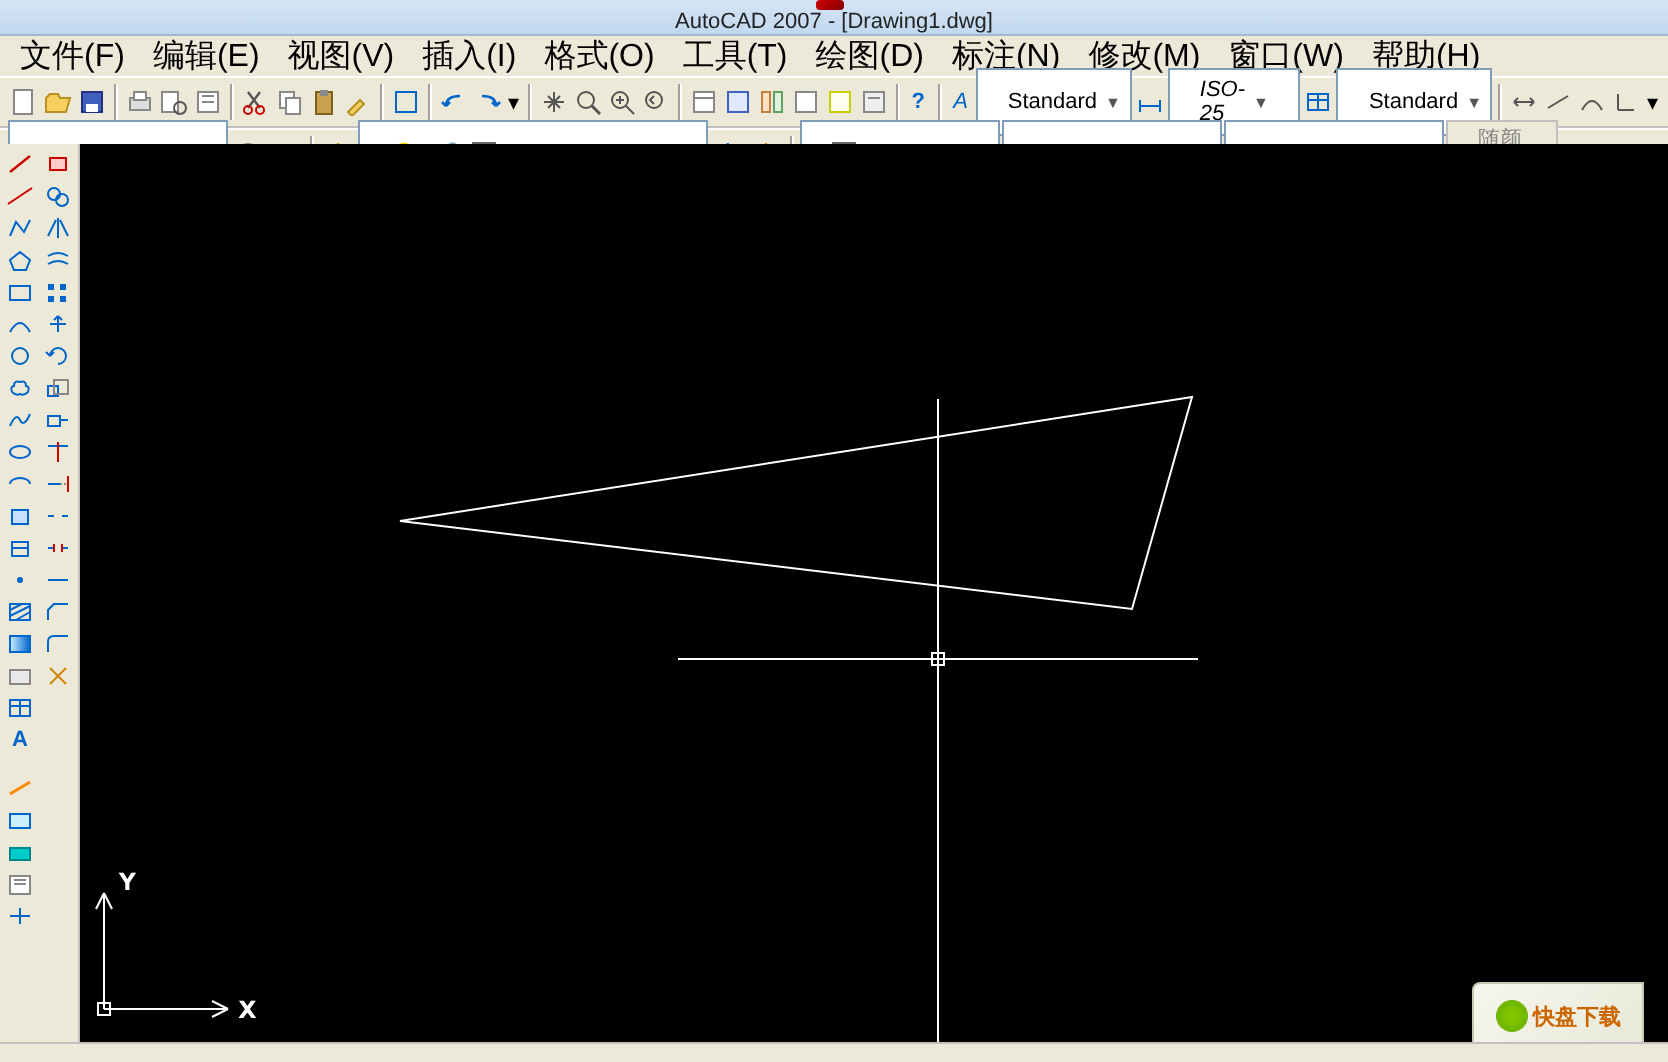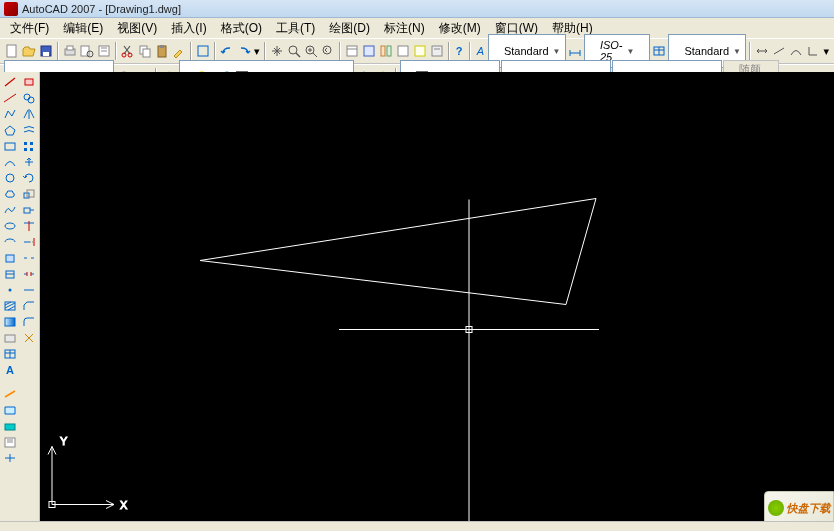--- a/index.html
+++ b/index.html
@@ -1,43 +1,43 @@
 <!DOCTYPE html>
 <html><head>
 <meta charset="utf-8">
 <style>
 * { margin: 0; padding: 0; box-sizing: border-box; font-family: "Microsoft YaHei", SimSun, Arial, sans-serif; font-size: 11px; }
 body { background: #ece9d8; width: 834px; height: 531px; overflow: hidden; position: relative; }
 
-.title-bar { height: 18px; background: linear-gradient(to bottom, #d6e5f5, #c0d8ef); display: flex; align-items: center; padding: 0 4px; border-bottom: 1px solid #a0b8d0; }
+.title-bar { height: 18px; background: linear-gradient(to bottom, #d6e5f5, #c0d8ef); display: flex; align-items: center; padding: 0 4px; border-bottom: 1px solid #a0b8d0; flex-direction: column; }
 .title-bar .app-icon { width: 14px; height: 14px; margin-right: 4px; background: linear-gradient(135deg, #c00, #800); border-radius: 2px; }
 .title-bar .title { font-size: 11px; color: #222; }
 
 .menu-bar { height: 20px; background: #ece9d8; display: flex; align-items: center; padding: 0 4px; gap: 2px; }
-.menu-bar .menu-item { padding: 2px 6px; font-size: 12px; cursor: default; }
+.menu-bar .menu-item { padding: 2px 6px; font-size: 16px; cursor: default; }
 
 .toolbar-row { height: 26px; background: #ece9d8; display: flex; align-items: center; padding: 1px 4px; gap: 1px; border-top: 1px solid #fff; border-bottom: 1px solid #c0c0c0; }
 .tb-btn { width: 18px; height: 18px; display: flex; align-items: center; justify-content: center; border: 1px solid transparent; cursor: default; font-size: 11px; }
 .tb-sep { width: 2px; height: 18px; border-left: 1px solid #a0a0a0; border-right: 1px solid #fff; margin: 0 2px; }
 .tb-combo { height: 34px; background: #fff; border: 1px solid #7f9db9; display: flex; align-items: center; padding: 0 15px; font-size: 11px; }
 .tb-combo .arrow { margin-left: auto; font-size: 8px; color: #555; padding-left: 4px; }
 .tb-combo .swatch { width: 12px; height: 12px; margin-right: 3px; border: 1px solid #666; }
 .line-sample { flex: 1; height: 1px; background: #000; margin: 0 4px; }
 
 .main-area { position: absolute; top: 72px; left: 0; right: 0; bottom: 10px; display: flex; }
 .left-palette { width: 40px; background: #ece9d8; display: flex; flex-direction: column; padding: 2px 1px; gap: 0; border-right: 1px solid #c0c0c0; }
 .palette-row { display: flex; gap: 1px; }
 .pal-btn { width: 18px; height: 16px; display: flex; align-items: center; justify-content: center; border: 1px solid transparent; cursor: default; font-size: 10px; }
 
 .canvas { flex: 1; background: #000; position: relative; overflow: hidden; }
 .canvas svg { position: absolute; top: 0; left: 0; width: 100%; height: 100%; }
 .ucs { position: absolute; bottom: 12px; left: 8px; }
 .axis-label { fill: #fff; font-size: 11px; font-family: Arial; }
 
-.watermark { position: absolute; bottom: 6px; right: 0; width: 70px; height: 34px; background: linear-gradient(135deg, #f6f6ee, #e8e8d8); border: 1px solid #c8c8b0; display: flex; align-items: center; justify-content: center; font-size: 9px; color: #666; border-radius: 4px 0 0 4px; font-style: italic; }
+.watermark { position: absolute; bottom: 6px; right: 12px; width: 86px; height: 34px; background: linear-gradient(135deg, #f6f6ee, #e8e8d8); border: 1px solid #c8c8b0; display: flex; align-items: center; justify-content: center; font-size: 9px; color: #666; border-radius: 4px 0 0 4px; }
 .watermark .wm-logo { width: 16px; height: 16px; background: radial-gradient(circle, #8c0, #6a0); border-radius: 50%; margin-right: 3px; }
 
 .status-bar { position: absolute; bottom: 0; left: 0; right: 0; height: 10px; background: #ece9d8; border-top: 1px solid #c0c0c0; }
 </style>
 </head>
 <body>
 
 <div class="title-bar">
   <div class="app-icon"></div>
   <div class="title">AutoCAD 2007 - [Drawing1.dwg]</div>

